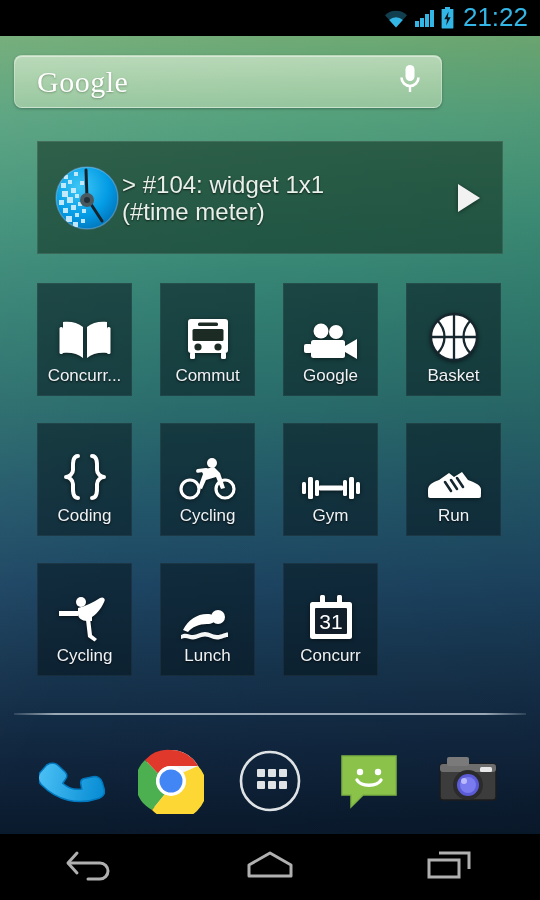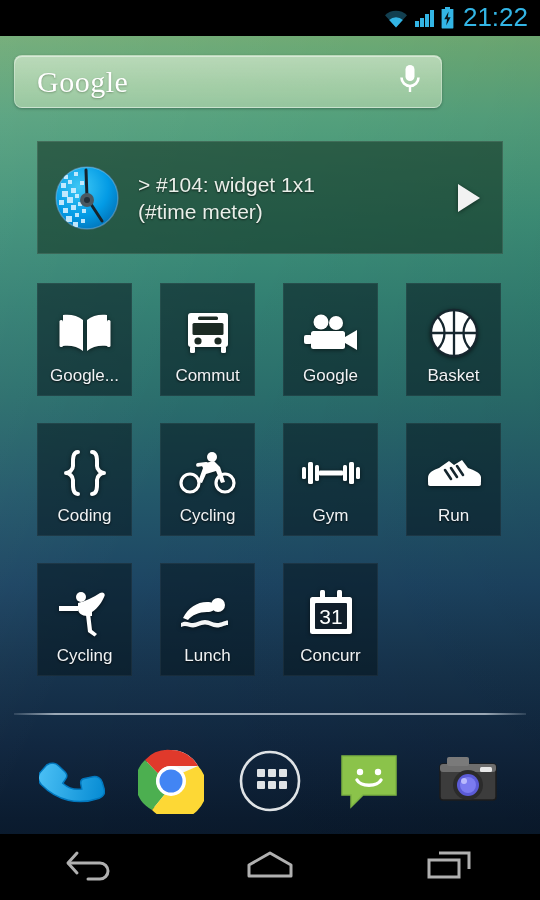--- a/index.html
+++ b/index.html
@@ -78,22 +78,22 @@
   #widget {
     position:absolute; left:37px; top:141px; width:466px; height:113px;
     background:rgba(18,48,32,0.58);
     border:1px solid rgba(255,255,255,0.10);
     display:flex; align-items:center;
     padding:0 14px 0 14px;
     z-index:12;
   }
   #widget-icon { width:70px; height:70px; flex:0 0 70px; position:relative; }
   #widget-text {
-    flex:1; margin-left:16px;
-    color:#e9efe9; font-size:21px; line-height:27px;
+    flex:1; margin-left:0;
+    color:#e9efe9; font-size:24px; line-height:27px;
     text-shadow:0 1px 2px rgba(0,0,0,0.65);
   }
   #widget-play {
     width:0; height:0; flex:0 0 auto; margin-right:8px;
     border-left:22px solid #f2f2f2;
     border-top:14px solid transparent;
     border-bottom:14px solid transparent;
     filter:drop-shadow(0 1px 2px rgba(0,0,0,0.5));
   }
 
@@ -110,21 +110,21 @@
   .tile {
     position:relative;
     display:flex; flex-direction:column;
     align-items:center; justify-content:flex-start;
     padding-top:20px;
     background:rgba(5,20,28,0.55);
     border:1px solid rgba(255,255,255,0.05);
   }
   .tile .tile-icon {
     height:58px; width:70px;
-    display:flex; align-items:center; justify-content:center;
+    display:flex; align-items:flex-end; justify-content:center;
     filter:drop-shadow(0 1px 2px rgba(0,0,0,0.55));
   }
   .tile .tile-label {
     margin-top:4px;
     color:#f0f3f5; font-size:17px; line-height:20px;
     text-shadow:0 1px 2px rgba(0,0,0,0.8);
     white-space:nowrap;
   }
   .tile .tile-icon svg { display:block; }
 
@@ -244,21 +244,21 @@
 
     <div class="tile">
       <div class="tile-icon">
         <svg width="54" height="44" viewBox="0 0 54 44" fill="#ffffff">
           <path d="M25 9 C20 4.5 12 3 5 4 L5 35 C12 34 20 35.5 25 40 Z"></path>
           <path d="M29 9 C34 4.5 42 3 49 4 L49 35 C42 34 34 35.5 29 40 Z"></path>
           <rect x="1.5" y="9" width="3.5" height="27" rx="1.5"></rect>
           <rect x="49" y="9" width="3.5" height="27" rx="1.5"></rect>
         </svg>
       </div>
-      <div class="tile-label">Google...</div>
+      <div class="tile-label">Concurr...</div>
     </div>
 
     <div class="tile">
       <div class="tile-icon">
         <svg width="48" height="46" viewBox="0 0 48 46" fill="#ffffff">
           <rect x="4" y="3" width="40" height="34" rx="3"></rect>
           <rect x="14" y="6.5" width="20" height="3.5" rx="1.5" fill="#1c2b24"></rect>
           <rect x="8.5" y="13" width="31" height="12" rx="1.5" fill="#1c2b24"></rect>
           <circle cx="14" cy="31" r="3.6" fill="#1c2b24"></circle>
           <circle cx="34" cy="31" r="3.6" fill="#1c2b24"></circle>

